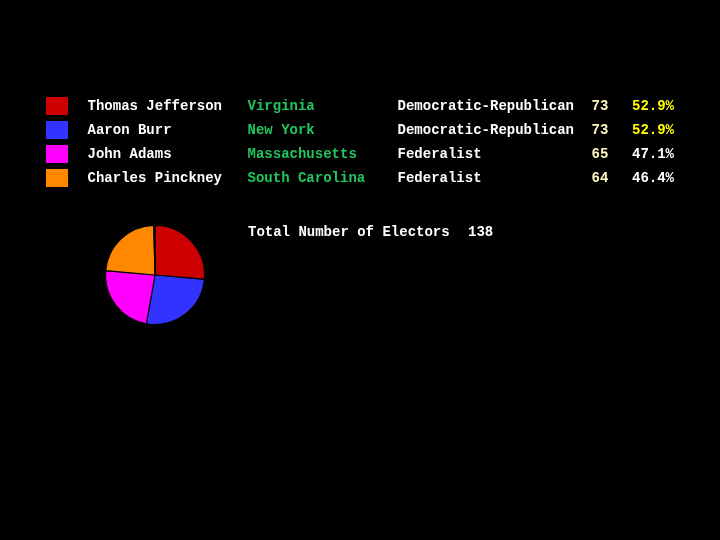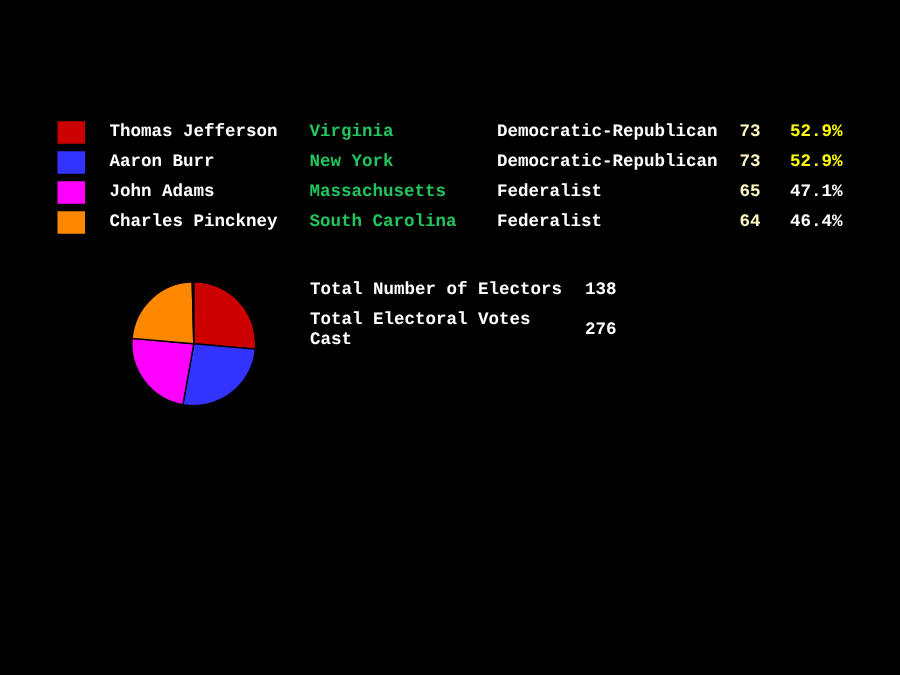--- a/index.html
+++ b/index.html
@@ -135,21 +135,17 @@
           <path d="M 50 50 L 48.86914570504975 5.014211482251504 A 45 45 0 0 1 49.99999999999995 5 Z" fill="#00cc00" stroke="#000" stroke-width="1"></path>
         </svg>
     </div>
     <div class="totals">
       <table class="totals-table">
         <tbody id="totals-tbody">
         <tr>
       <td class="tot-label">Total Number of Electors</td>
       <td class="tot-val">138</td>
     </tr>
-            <tr>
-      <td class="tot-label">Total Electoral Votes Cast</td>
-      <td class="tot-val">276</td>
-    </tr>
           </tbody>
       </table>
     </div>
   </div>
 </div>
 
 </body></html>

